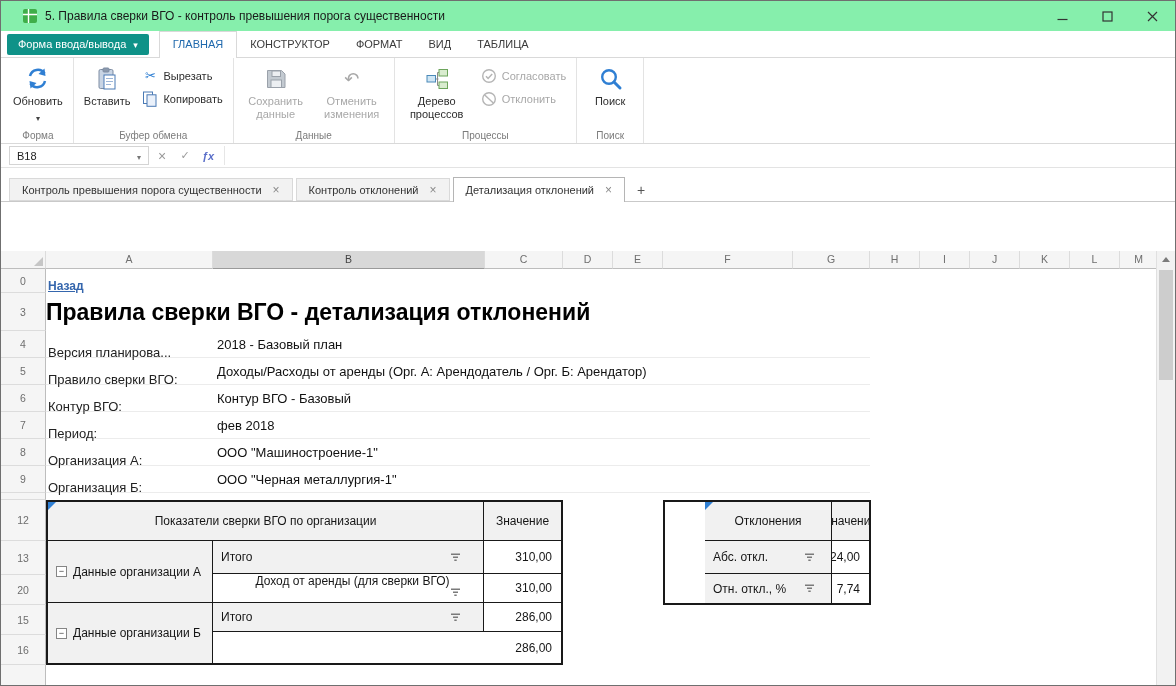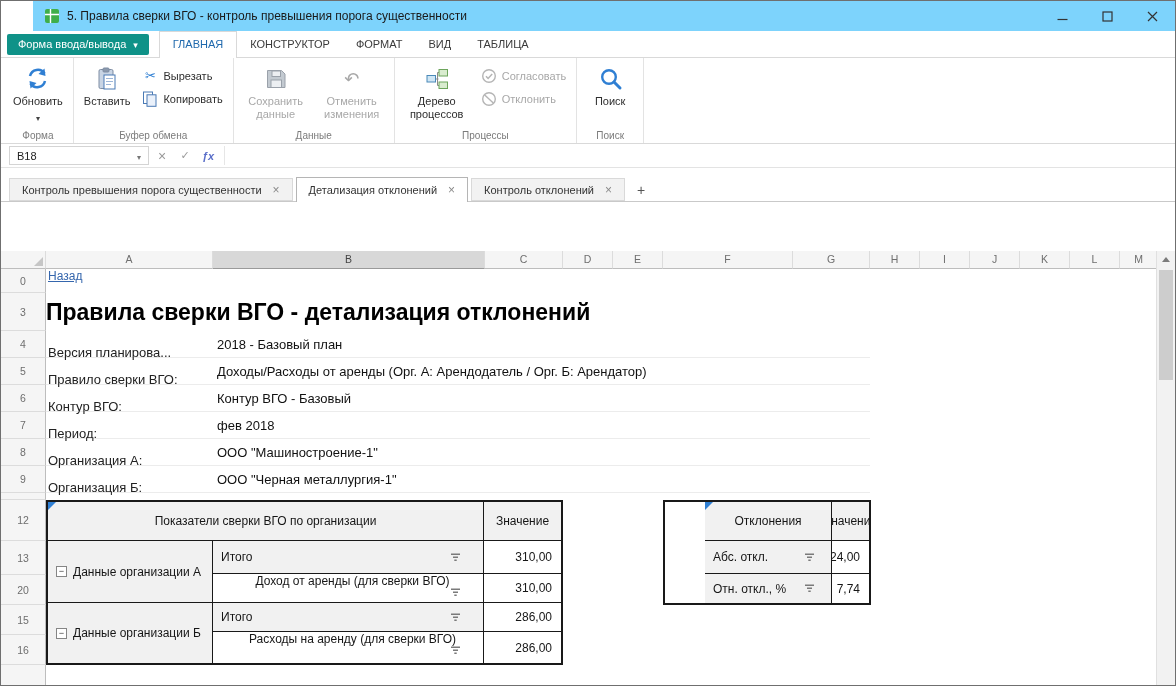--- a/index.html
+++ b/index.html
@@ -3,21 +3,21 @@
 <meta charset="utf-8">
 <style>
   * { margin:0; padding:0; box-sizing:border-box; }
   html,body { width:1176px; height:686px; }
   body { font-family:"Liberation Sans", sans-serif; background:#fff; }
 
   .window { width:1176px; height:686px; border:1px solid #6f6f6f; background:#fff;
             display:flex; flex-direction:column; overflow:hidden; position:relative; }
 
   
-  .titlebar { height:30px; flex:0 0 auto; display:flex; align-items:center; padding-left:11px; background:#7dd3fc;margin-left:32px; }
+  .titlebar { height:30px; flex:0 0 auto; display:flex; align-items:center; padding-left:21px; background:#86efac; }
   .app-icon { width:16px; height:16px; margin-right:7px; flex:0 0 auto; }
   .title-text { font-size:12px; color:#1a1a1a; white-space:nowrap; }
   .tb-spacer { flex:1; }
   .tb-btn { width:45px; height:30px; display:flex; align-items:center; justify-content:center; }
 
   
   .ribbon-tabs { height:27px; flex:0 0 auto; display:flex; align-items:center; padding-left:6px;
                  background:#fff; border-bottom:1px solid #d9d9d9; }
   .file-btn { background:#0f9288; color:#fff; font-size:11px; height:21px; padding:0 11px;
               border-radius:2px; display:flex; align-items:center; gap:7px; margin-right:10px; cursor:default; }
@@ -75,21 +75,21 @@
   .ch.corner { width:45px; position:relative; }
   .ch.corner::after { content:""; position:absolute; right:2px; bottom:2px;
                       border-left:9px solid transparent; border-bottom:9px solid #c6c6c6; }
   .ch.sel { background:#d8d8d8; border-bottom:1px solid #9a9a9a; color:#444; }
   .grid-body { display:flex; }
   .row-headers { width:45px; flex:0 0 auto; }
   .rh { background:#f5f5f5; border-right:1px solid #bdbdbd; border-bottom:1px solid #dcdcdc;
         font-size:10.5px; color:#6e6e6e; display:flex; align-items:center; justify-content:center; }
   .cells { position:relative; width:1112px; }
 
-  .back-row { height:24px; display:flex; align-items:flex-start; padding-left:2px; }
+  .back-row { height:24px; display:flex; align-items:flex-end; padding-left:2px;font-weight:bold; }
   .back-link { font-size:12px; color:#3566ad; text-decoration:underline; cursor:pointer; }
   .title-row { height:38px; display:flex; align-items:center; }
   .sheet-title { font-size:23px; font-weight:bold; color:#000; white-space:nowrap; }
   .info-row { height:27px; width:824px; display:flex; align-items:center; border-bottom:1px solid #ececec; font-size:13px; }
   .info-label { width:167px; flex:0 0 auto; color:#222; padding-left:2px; white-space:nowrap; overflow:hidden;margin-top:16px; }
   .info-value { padding-left:4px; color:#111; white-space:nowrap; }
   .row-gap { height:7px; }
 
   
   .dtable { position:absolute; top:231px; background:#fff; border:2px solid #191919; display:grid; }
@@ -297,26 +297,26 @@
     <span class="fb-btn fb-fx"></span>
     <div class="formula-input"></div>
   </div>
   <div class="fb-gap"></div>
 
   <div class="sheet-tabs">
     <div class="stab">
       <span>Контроль превышения порога существенности</span>
       <span class="stab-close"></span>
     </div>
+    <div class="stab">
+      <span>Контроль отклонений</span>
+      <span class="stab-close"></span>
+    </div>
     <div class="stab active">
       <span>Детализация отклонений</span>
-      <span class="stab-close"></span>
-    </div>
-    <div class="stab">
-      <span>Контроль отклонений</span>
       <span class="stab-close"></span>
     </div>
     <div class="stab-add"></div>
   </div>
 
   <div class="canvas">
     <div class="grid">
 
       <div class="col-headers">
         <div class="ch corner"></div>
@@ -428,28 +428,20 @@
             <div class="dc shade" style="grid-column:2; grid-row:4">
               <span>Итого</span>
               <span class="filter">
                 <svg width="11" height="9" viewBox="0 0 11 9">
                     <path d="M1 1.2h9M3 4.2h5M4.3 7.2h2.4" stroke="#7a7a7a" stroke-width="1.4"></path>
                   </svg>
               </span>
             </div>
             <div class="dc num lc" style="grid-column:3; grid-row:4">286,00</div>
 
-            <div class="dc indent lr" style="grid-column:2; grid-row:5">
-              <span>Расходы на аренду (для сверки ВГО)</span>
-              <span class="filter">
-                <svg width="11" height="9" viewBox="0 0 11 9">
-                    <path d="M1 1.2h9M3 4.2h5M4.3 7.2h2.4" stroke="#7a7a7a" stroke-width="1.4"></path>
-                  </svg>
-              </span>
-            </div>
             <div class="dc num lc lr" style="grid-column:3; grid-row:5">286,00</div>
           </div>
 
           <div class="dtable t2">
             <div class="dc hd" style="grid-column:1; grid-row:1">
               <span class="flag"></span>
               <span>Отклонения</span>
             </div>
             <div class="dc hd lc" style="grid-column:2; grid-row:1">
               <span>Значение</span>

